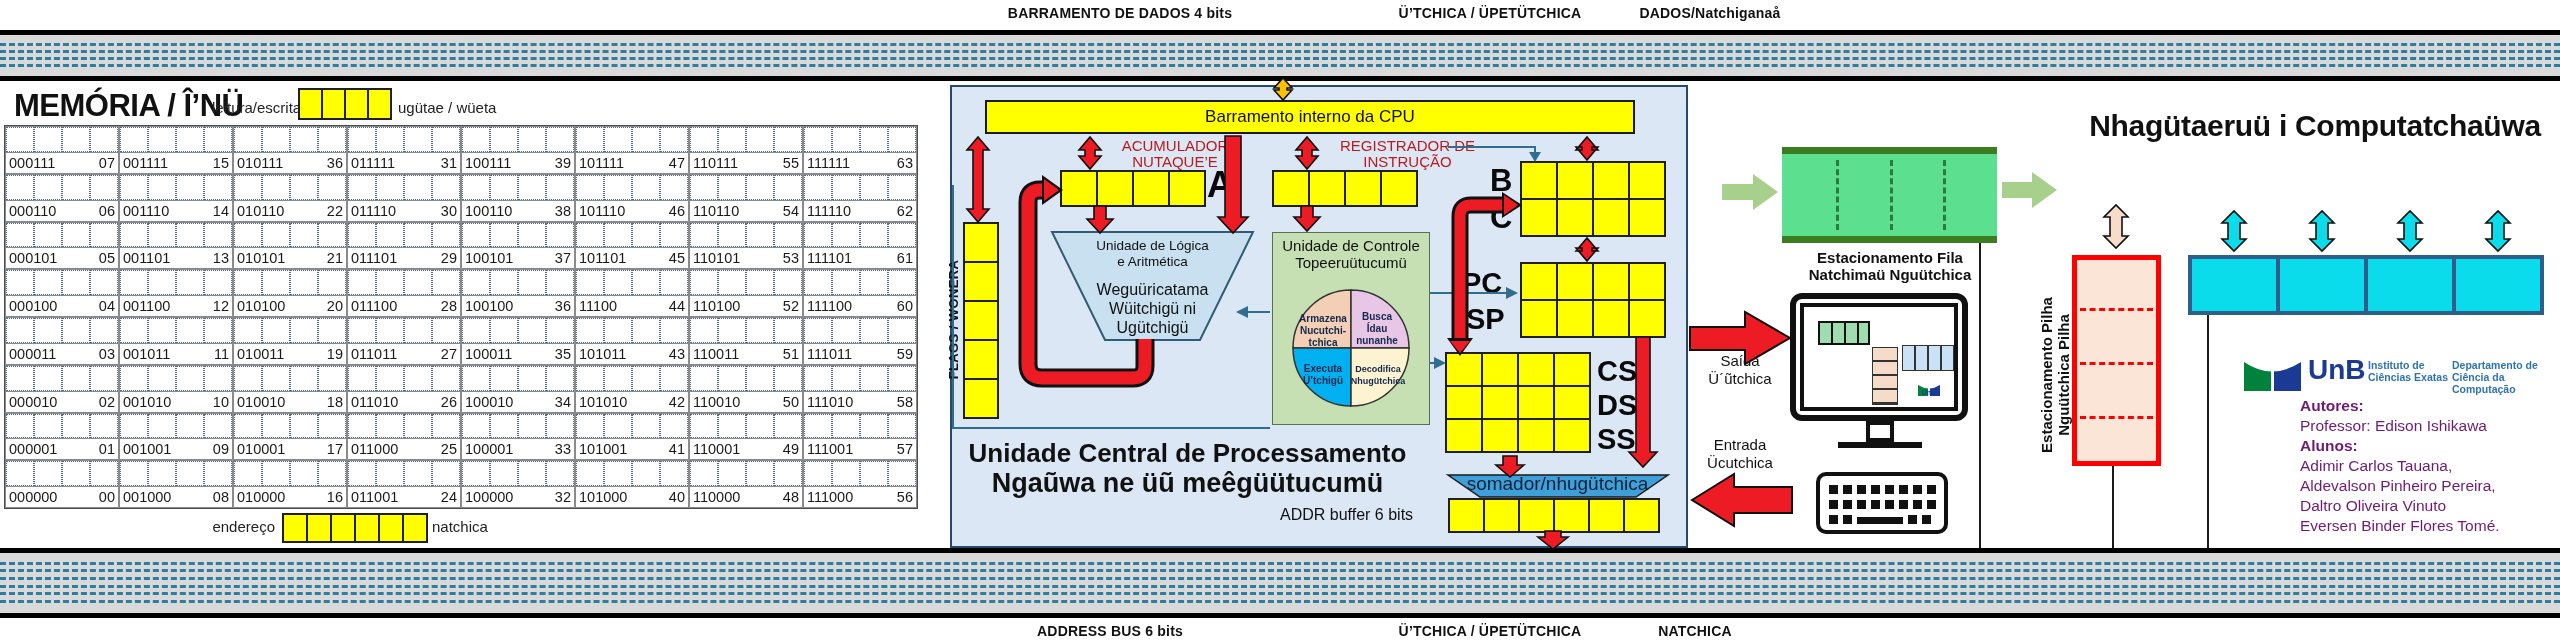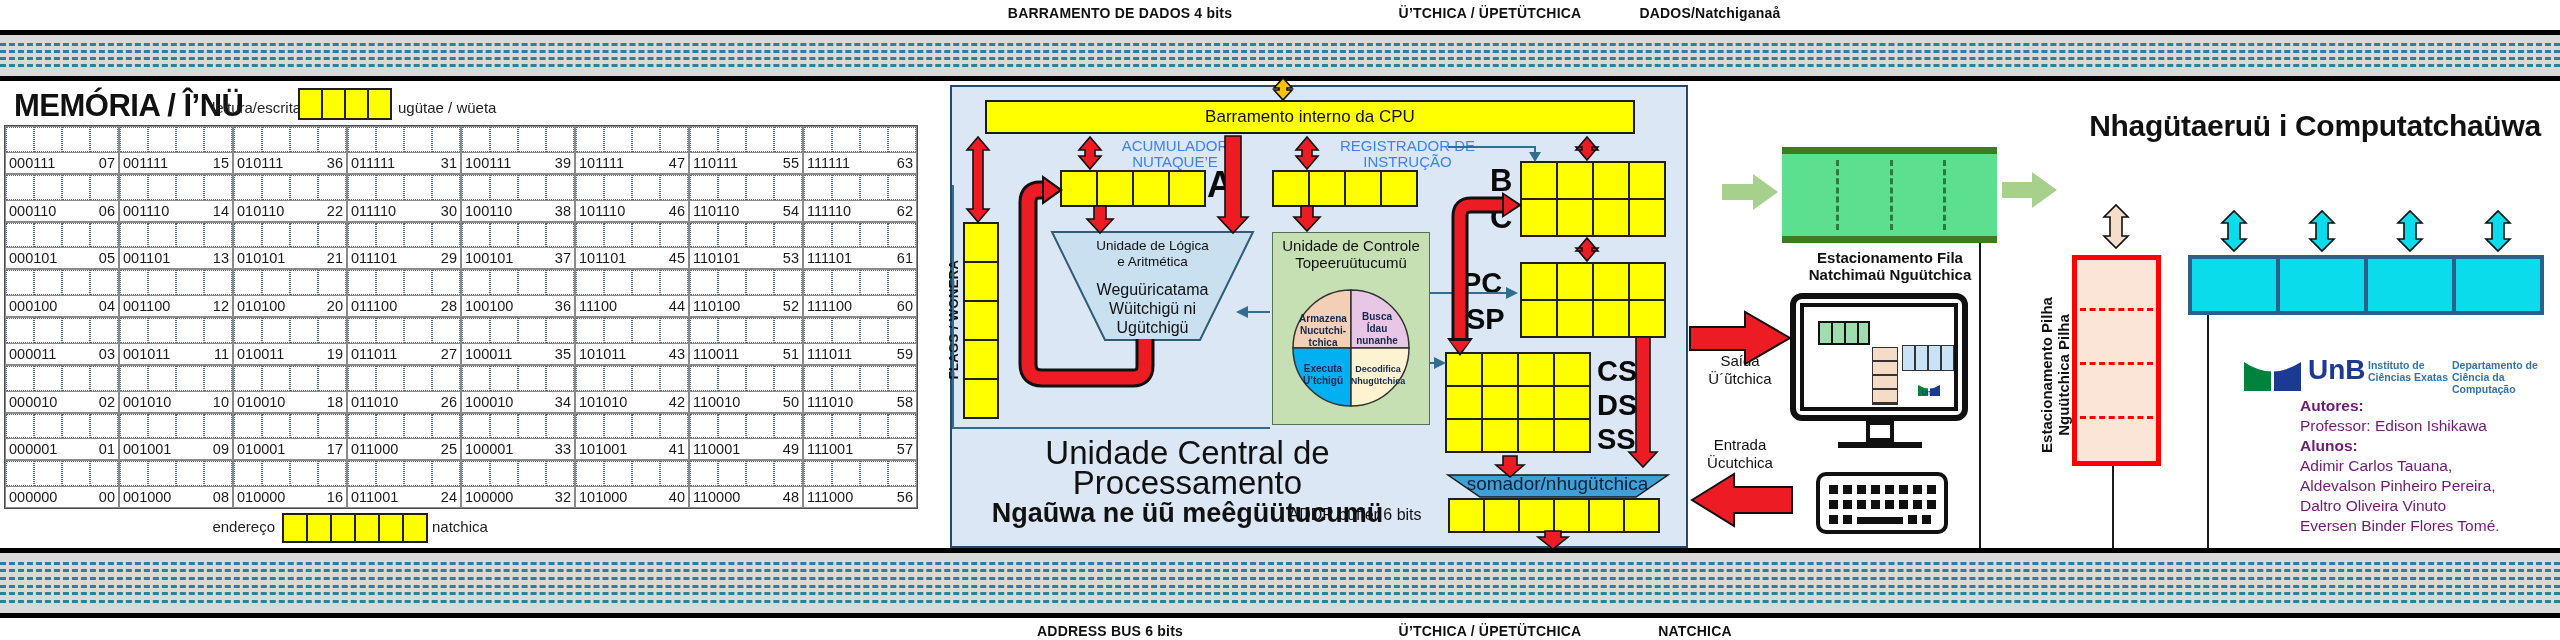--- a/index.html
+++ b/index.html
@@ -19,21 +19,21 @@
     grid-template-columns:repeat(8,1fr);grid-template-rows:repeat(8,1fr);box-sizing:border-box;background:#fff;z-index:10}
   .memgroup{border:1px solid #8a8a8a;box-sizing:border-box;display:flex;flex-direction:column}
   .bitrow{flex:1;display:flex}
   .bitcell{flex:1;border:1px dotted #4f6d8a;box-sizing:border-box;background:#fff}
   .memlabelrow{height:20px;display:flex;justify-content:space-between;align-items:center;
     padding:0 3px;font-size:14.5px;color:#1a1a1a;border-top:1px solid #8a8a8a}
   
   #cpu-box{position:absolute;left:950px;top:85px;width:738px;height:463px;background:#dce7f5;border:2px solid #27496b;box-sizing:border-box;z-index:2}
   .z10{z-index:10}
   .reglab{font-weight:bold;color:#0a0a0a}
-  .cpu-small{font-size:15px;color:#3b82f6;line-height:16px;font-weight:500}
+  .cpu-small{font-size:15px;color:#b91c1c;line-height:16px;font-weight:500}
   .svglayer{position:absolute;left:0;top:0;z-index:40;pointer-events:none}
   .shapelayer{position:absolute;left:0;top:0;z-index:3;pointer-events:none}
   
   #queue-box{position:absolute;left:1782px;top:147px;width:215px;height:96px;background:#5cdf8e;
     border-top:7px solid #3c7d22;border-bottom:7px solid #3c7d22;box-sizing:border-box;z-index:10}
   .qdash{position:absolute;top:6px;bottom:6px;border-left:3px dashed #2c7a3c}
   #stack-box{position:absolute;left:2072px;top:255px;width:89px;height:211px;background:#fbe5d6;border:5px solid #ff0000;box-sizing:border-box;z-index:10}
   .sdash{position:absolute;left:3px;right:3px;border-top:3px dashed #ff0000}
   #vector-cells{position:absolute;left:2188px;top:255px;display:flex;gap:4px;background:#2e5f8a;border:4px solid #2e5f8a;z-index:10}
   #vector-cells>div{width:84px;height:52px;background:#0adceb}
@@ -927,24 +927,24 @@
         <text x="88" y="46">Ídau</text>
         <text x="88" y="58">nunanhe</text>
         <text x="34" y="86">Executa</text>
         <text x="34" y="98">Ü’tchigü</text>
         <text x="89" y="86" font-size="9">Decodifica</text>
         <text x="89" y="98" font-size="9">Nhugütchica</text>
       </g>
   </svg>
 
   <div class="abs z10 ctr" style="left:950px;top:438px;width:475px">
-    <div style="font-size:33px;font-weight:normal;line-height:30px">Unidade Central de Processamento</div>
+    <div style="font-size:26px;font-weight:bold;line-height:30px">Unidade Central de Processamento</div>
     <div style="font-size:27px;font-weight:bold;line-height:31px">Ngaũwa ne üũ meêgüütucumü</div>
   </div>
-  <div class="abs z10" style="left:1280px;top:506px;width:150px;text-align:center;font-size:16px">ADDR buffer 6 bits</div>
+  <div class="abs z10" style="left:1280px;top:506px;width:150px;text-align:left;font-size:16px">ADDR buffer 6 bits</div>
 
   <div class="abs z10 reglab" style="left:1490px;top:163px;font-size:31px">B</div>
   <div class="abs z10 reglab" style="left:1490px;top:200px;font-size:31px">C</div>
   <div class="abs cellstrip z10" id="bc-cells" style="left:1520px;top:161px;display:grid;grid-template-columns:repeat(4,34px)">
       <div style="width: 34px; height: 35px;"></div>
       <div style="width: 34px; height: 35px;"></div>
       <div style="width: 34px; height: 35px;"></div>
       <div style="width: 34px; height: 35px;"></div>
       <div style="width: 34px; height: 35px;"></div>
       <div style="width: 34px; height: 35px;"></div>

